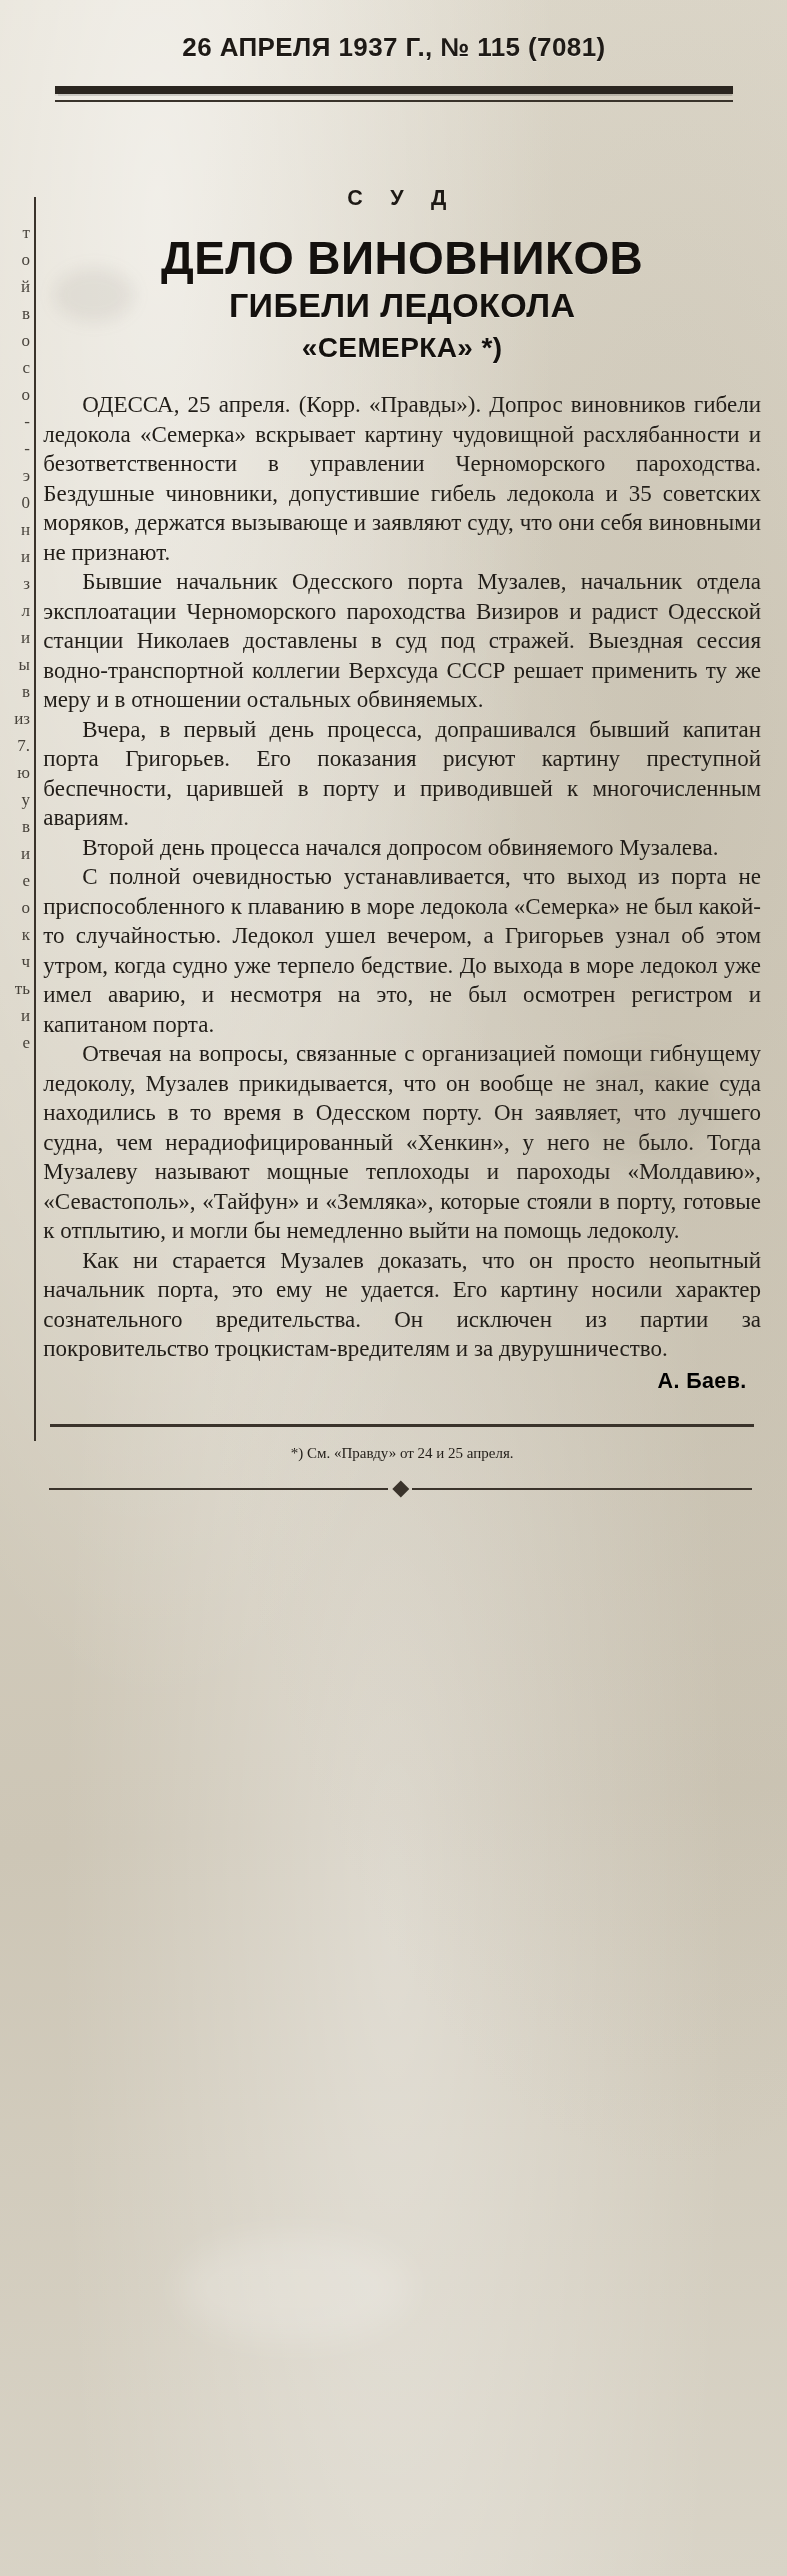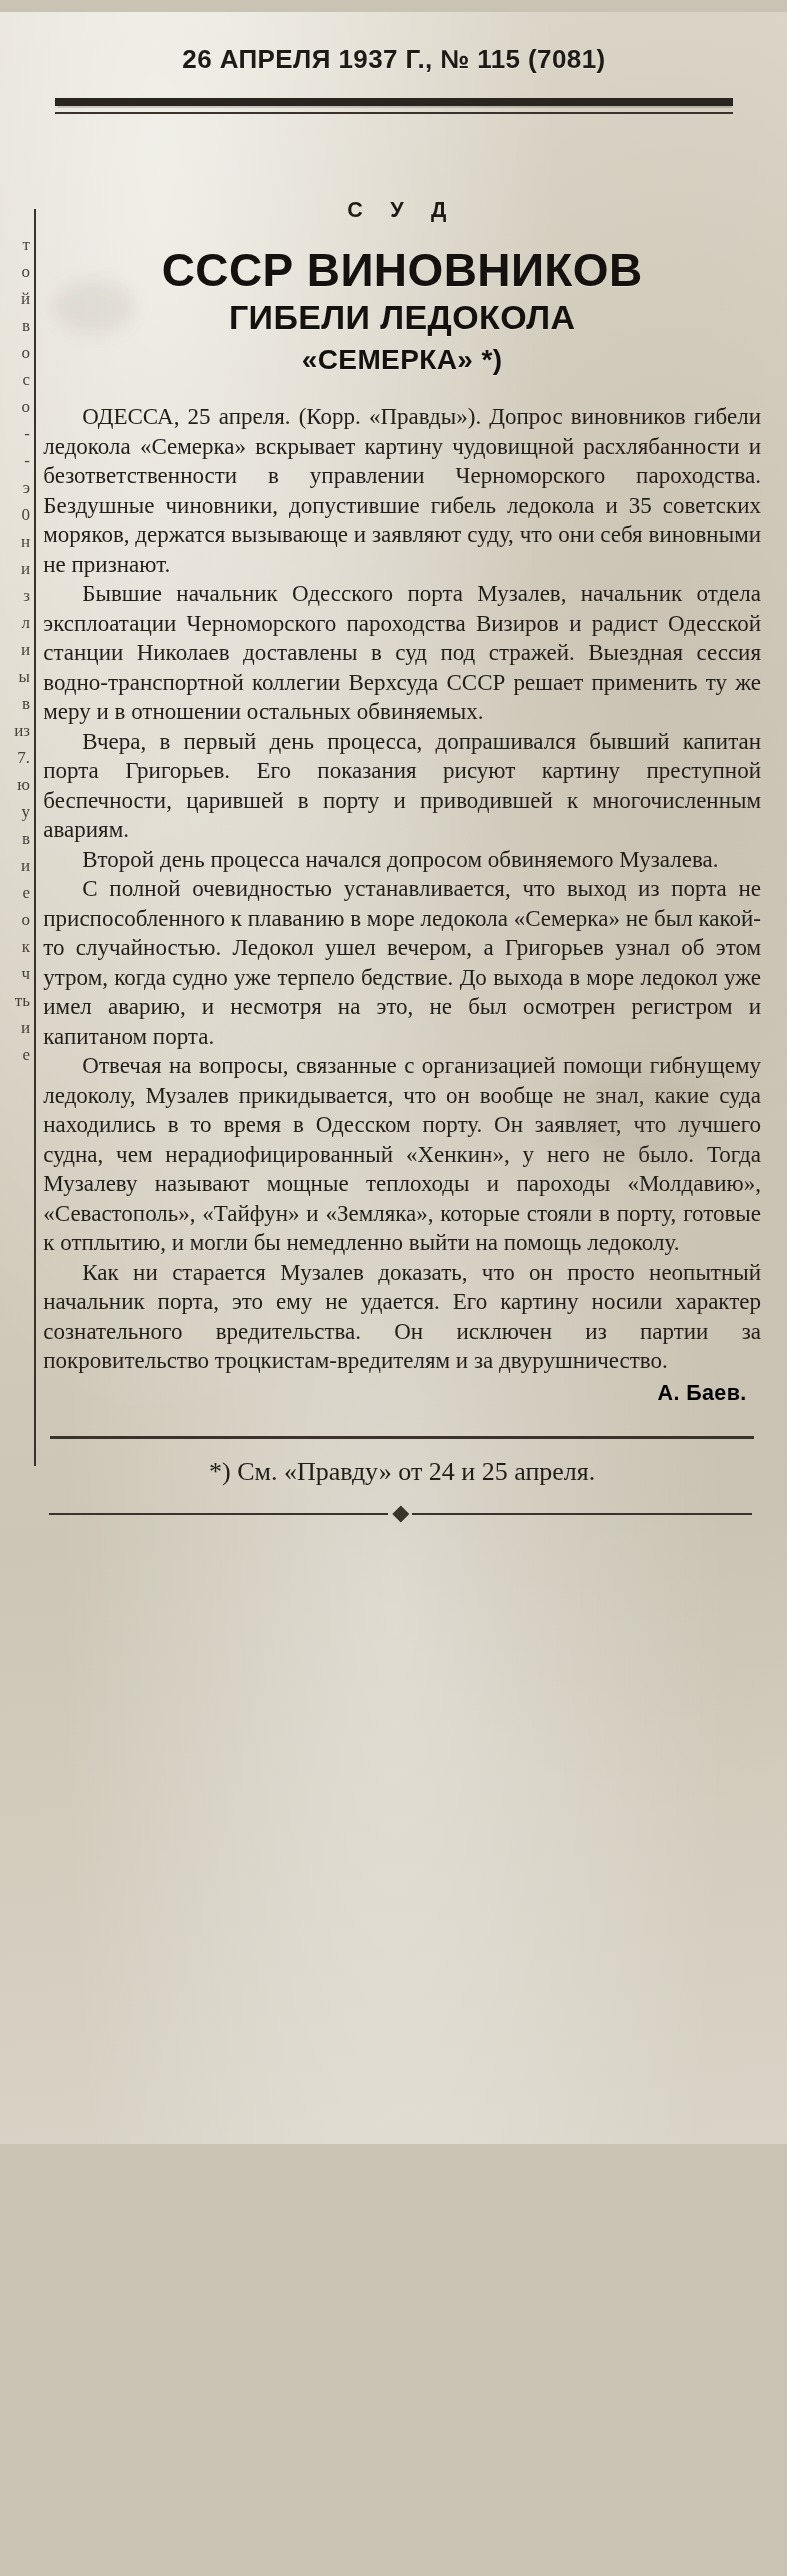--- a/index.html
+++ b/index.html
@@ -6,22 +6,22 @@
     margin: 0;
     padding: 0;
     background: #c9c3b4;
   }
   body {
     font-family: "Liberation Serif", serif;
   }
   #page {
     position: relative;
     width: 788px;
-    height: 2132px;
-    margin: 12px auto;
+    height: 2576px;
+    margin: 0 auto;
     background: #fde047;
     overflow: hidden;
   }
   
   #page::before {
     content: "";
     position: absolute;
     inset: 0;
     background:
       radial-gradient(ellipse at 20% 8%, rgba(255,255,255,0.55), rgba(255,255,255,0) 45%),
@@ -144,21 +144,21 @@
   }
 
   .footnote-rule {
     margin: 30px 7.2px 0 7.2px;
     height: 2.7px;
     background: #3a332b;
   }
   .footnote {
     margin-top: 18px;
     text-align: center;
-    font-size: 26px;
+    font-size: 15px;
     color: #221e19;
   }
   .ornament-row {
     display: flex;
     align-items: center;
     justify-content: center;
     gap: 0;
     margin-top: 21.5px;
     padding: 0 9px 0 5.4px;
   }
@@ -230,21 +230,21 @@
         <div>е</div>
       </div>
 
       <div class="col-divider"></div>
 
       <div class="main-col">
 
         <div class="section-label">С У Д</div>
 
         <div class="headline">
-          <span class="l1">СССР ВИНОВНИКОВ</span>
+          <span class="l1">ДЕЛО ВИНОВНИКОВ</span>
           <span class="l2">ГИБЕЛИ ЛЕДОКОЛА</span>
           <span class="l3">«СЕМЕРКА» *)</span>
         </div>
 
         <div class="article">
           <p>ОДЕССА, 25 апреля. (Корр. «Правды»). Допрос виновников гибели ледокола «Семерка» вскрывает картину чудовищной расхлябанности и безответственности в управлении Черноморского пароходства. Бездушные чиновники, допустившие гибель ледокола и 35 советских моряков, держатся вызывающе и заявляют суду, что они себя виновными не признают.</p>
           <p>Бывшие начальник Одесского порта Музалев, начальник отдела эксплоатации Черноморского пароходства Визиров и радист Одесской станции Николаев доставлены в суд под стражей. Выездная сессия водно-транспортной коллегии Верхсуда СССР решает применить ту же меру и в отношении остальных обвиняемых.</p>
           <p>Вчера, в первый день процесса, допрашивался бывший капитан порта Григорьев. Его показания рисуют картину преступной беспечности, царившей в порту и приводившей к многочисленным авариям.</p>
           <p>Второй день процесса начался допросом обвиняемого Музалева.</p>
           <p>С полной очевидностью устанавливается, что выход из порта не приспособленного к плаванию в море ледокола «Семерка» не был какой-то случайностью. Ледокол ушел вечером, а Григорьев узнал об этом утром, когда судно уже терпело бедствие. До выхода в море ледокол уже имел аварию, и несмотря на это, не был осмотрен регистром и капитаном порта.</p>

